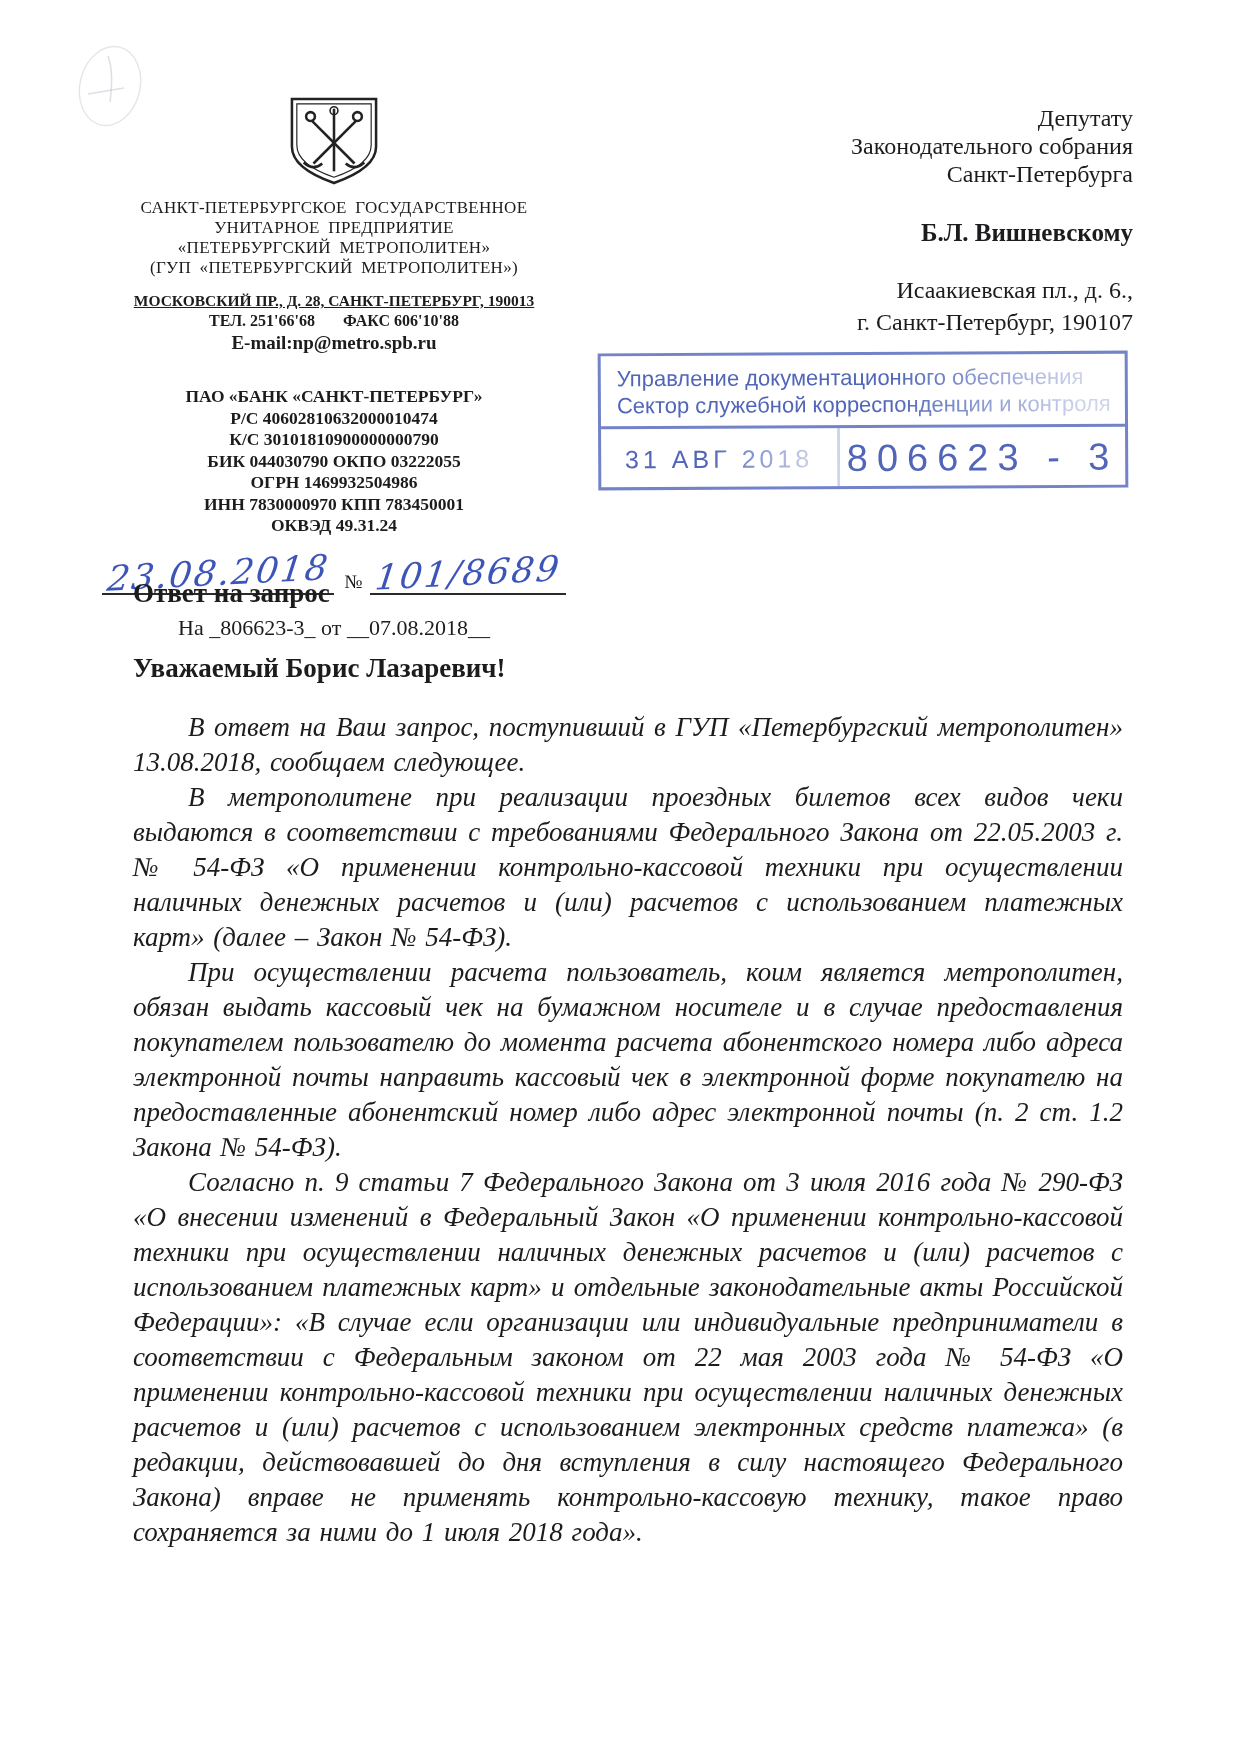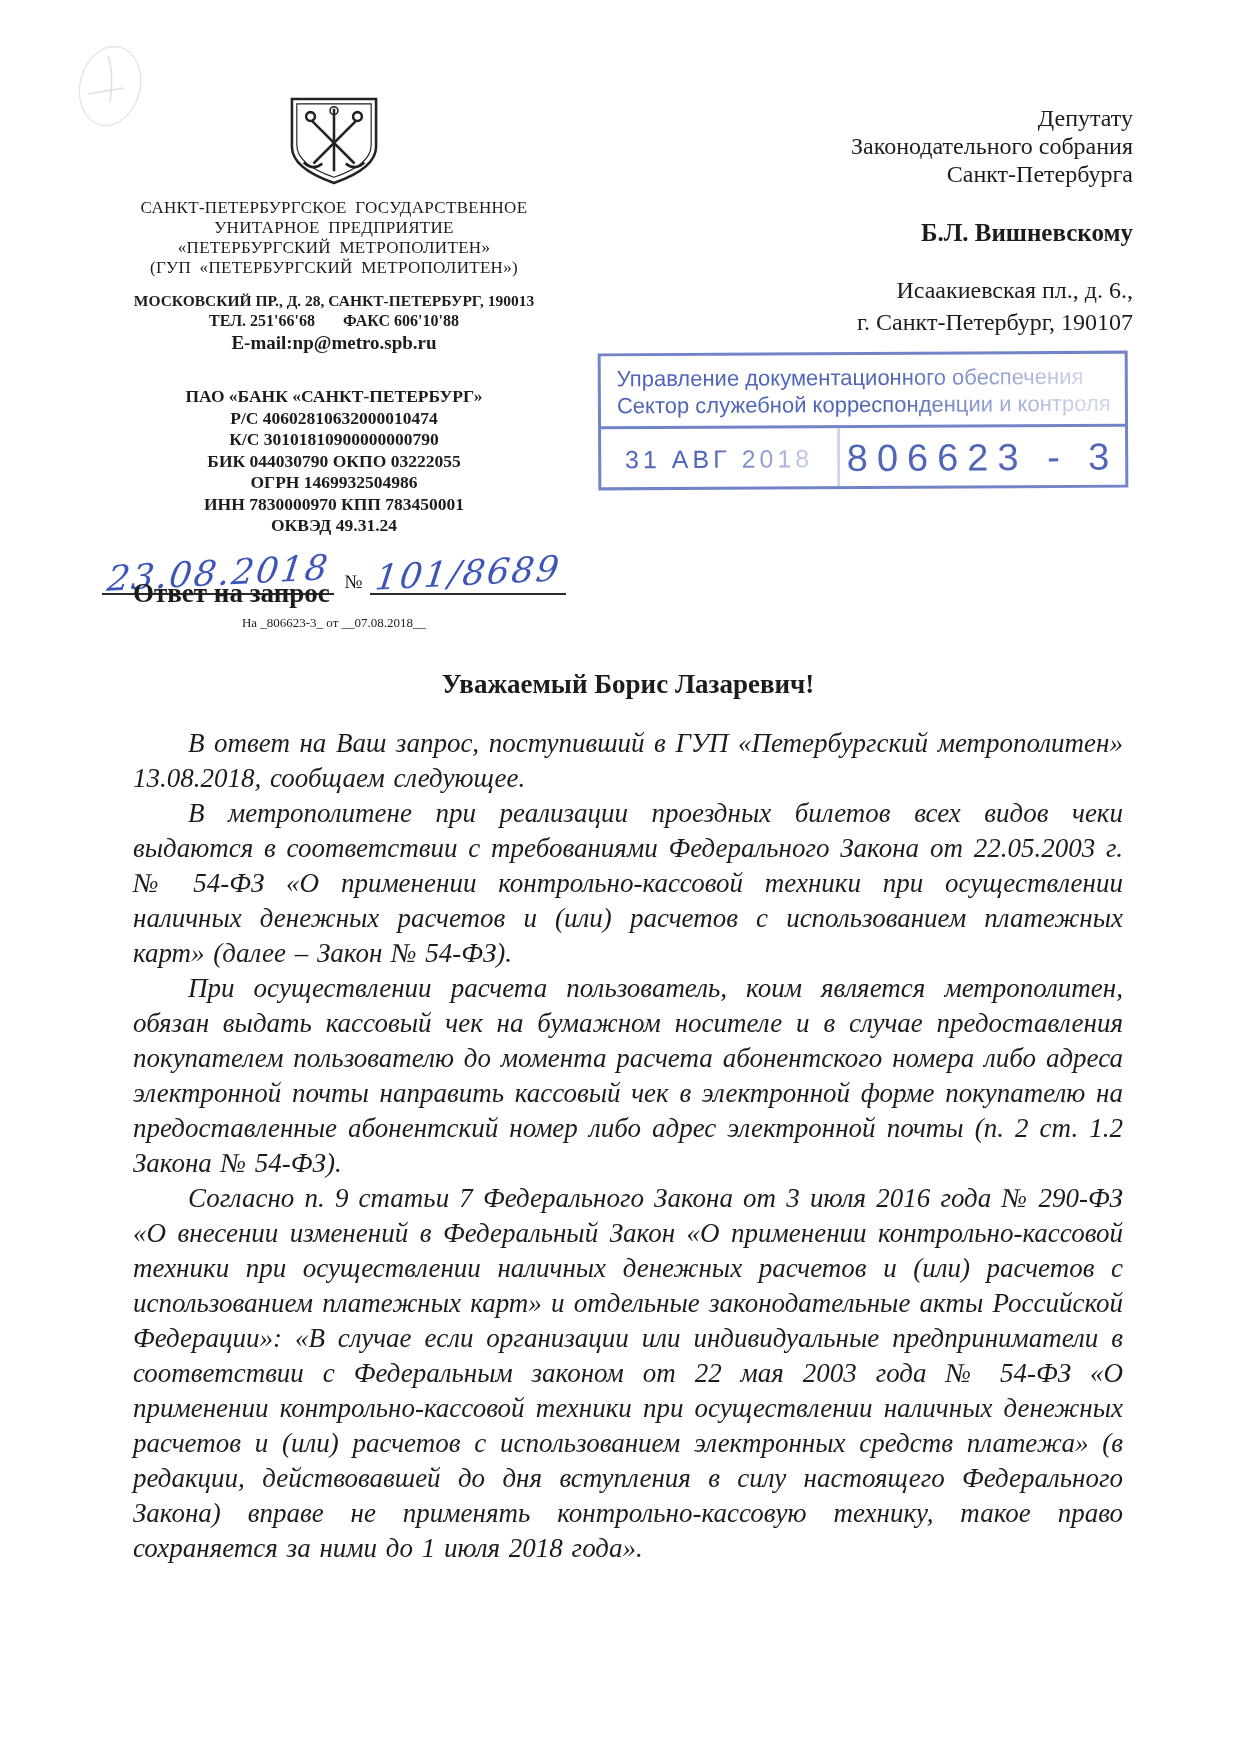--- a/index.html
+++ b/index.html
@@ -19,21 +19,21 @@
   .left-col {
     position:absolute; left:108px; top:96px; width:452px;
     text-align:center;
   }
   .emblem-wrap { height:92px; margin-bottom:10px; }
   .org-line {
     font-weight:normal; font-size:17px; line-height:20px;
     letter-spacing:0.3px; word-spacing:4px;
   }
   .addr-block { margin-top:13px; }
-  .addr-line { font-weight:bold; font-size:15.5px; line-height:19px; }
+  .addr-line { font-weight:bold; font-size:15.5px; line-height:19px;text-decoration:underline; }
   .tel-line  { font-weight:bold; font-size:16px; line-height:21px; }
   .tel-line .gap { display:inline-block; width:28px; }
   .email-line{ font-weight:bold; font-size:19px; line-height:23px; }
   .bank-block { margin-top:32px; }
   .bank-line { font-weight:bold; font-size:17.5px; line-height:21.5px; }
 
   .hand-row {
     margin-top:6px; height:52px;
     display:flex; align-items:flex-end; justify-content:center;
     position:relative;
@@ -48,21 +48,21 @@
     font-style:italic;
     color:#3d55b8;
     font-size:35px; line-height:34px;
     letter-spacing:2px;
     display:inline-block;
     transform:skewX(-10deg) rotate(-3deg) translateY(-2px);
     white-space:nowrap;
   }
   .no-sign { font-size:19px; font-weight:normal; margin:0 8px 2px 10px; }
 
-  .ref-line { margin-top:20px; font-size:13px; }
+  .ref-line { margin-top:20px; font-size:22px; }
 
   
   .right-col {
     position:absolute; left:598px; top:104px; width:535px;
     text-align:right; font-size:24px; line-height:28px;
   }
   .recipient-name { font-weight:bold; font-size:25px; margin-top:31px; }
   .recipient-addr1 { margin-top:27px; line-height:32px; }
   .recipient-addr2 { line-height:32px; }
 
@@ -97,22 +97,22 @@
   .stamp-num {
     flex:1; text-align:center; padding:9px 0 6px 0;
     font-size:38px; letter-spacing:9px; font-weight:500;
     white-space:nowrap;
   }
 
   
   .body-block { position:absolute; left:133px; top:578px; width:990px; }
   .subject { font-weight:bold; font-size:27px; }
   .salutation {
-    text-align:center; font-weight:bold; font-size:27px;
-    margin-top:60px;
+    text-align:left; font-weight:bold; font-size:27px;
+    margin-top:44px;
   }
   .paragraphs { margin-top:26px; }
   .paragraphs p {
     margin:0; font-size:27px; line-height:35px;
     text-align:justify; text-indent:55px;
     word-spacing:2px;
     font-style:italic;
   }
 </style>
 </head>

